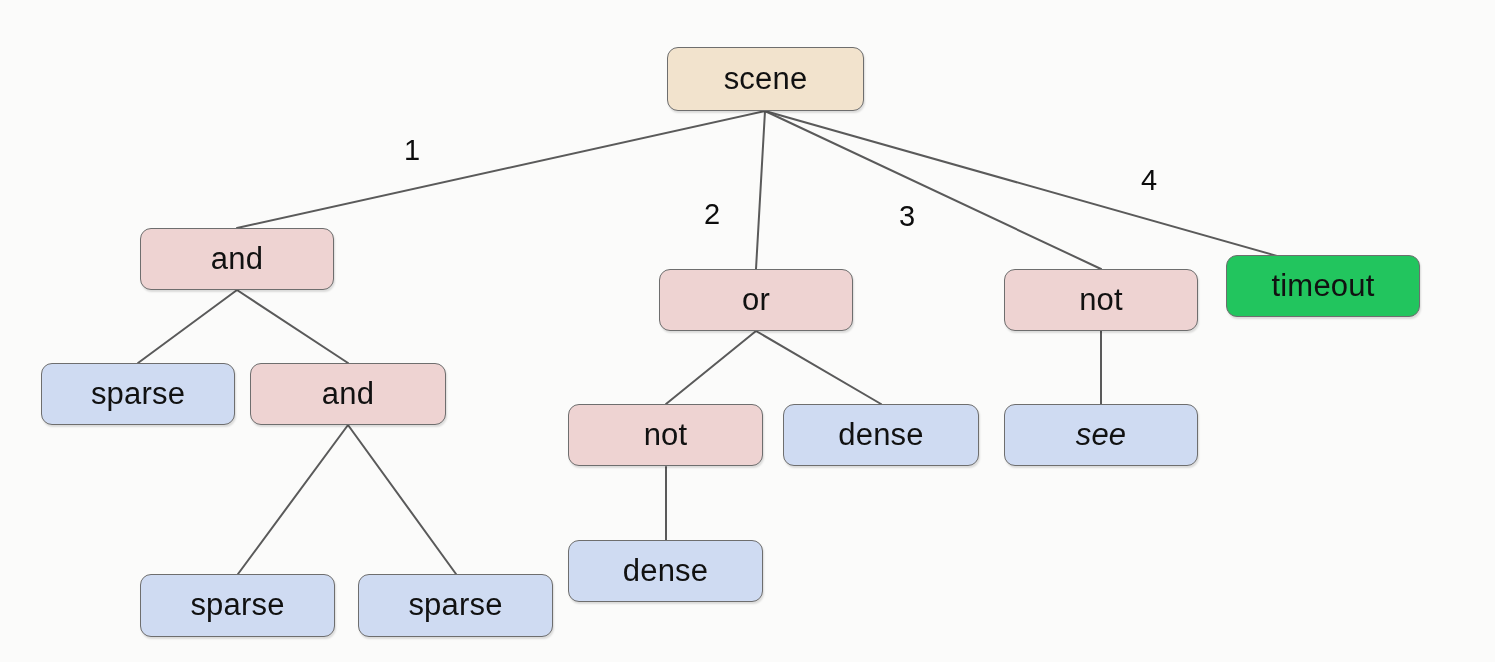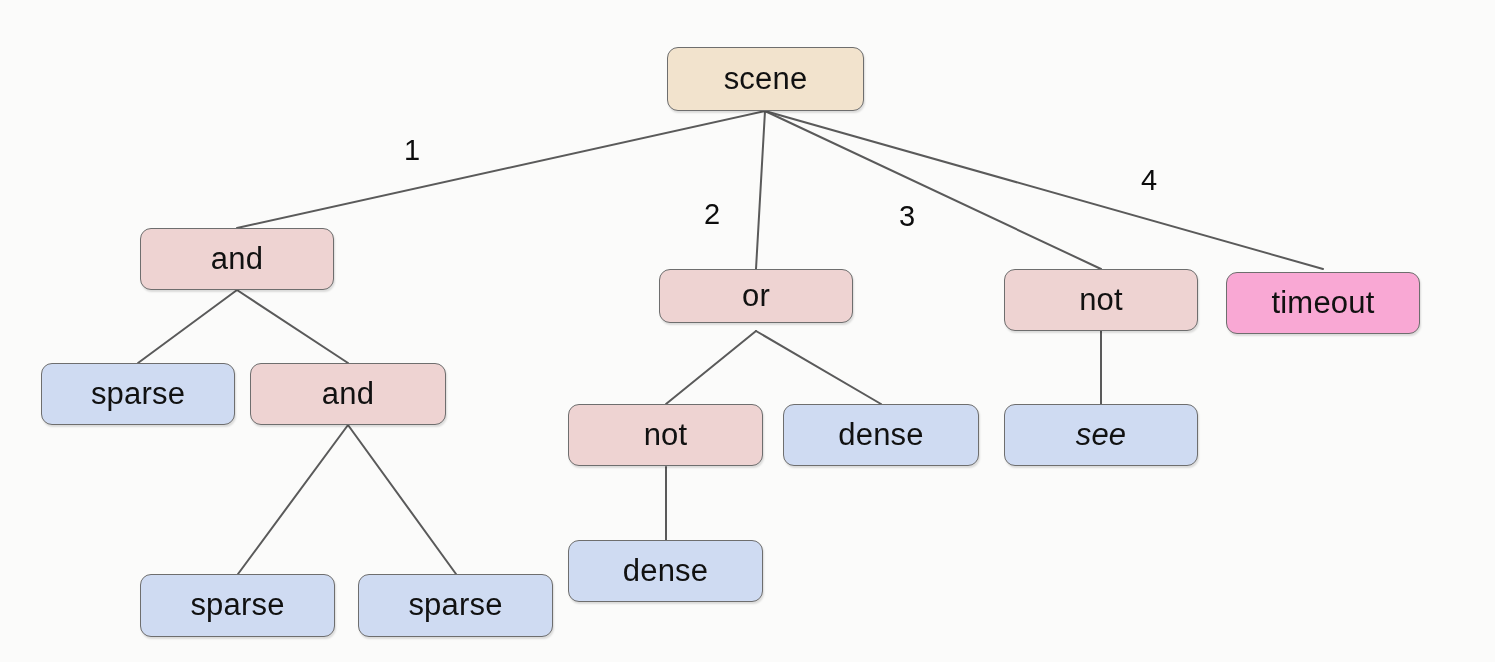--- a/index.html
+++ b/index.html
@@ -67,27 +67,27 @@
       <line x1="666" y1="467" x2="666" y2="540" stroke="#5a5a5a" stroke-width="2" stroke-linecap="round"></line>
       <line x1="1101" y1="331" x2="1101" y2="404" stroke="#5a5a5a" stroke-width="2" stroke-linecap="round"></line>
     </svg>
   <div id="node-layer">
       <div class="node" style="left: 667px; top: 47px; width: 197px; height: 64px; background: rgb(242, 227, 205); border-color: rgb(110, 110, 110);">
         <span class="node-label">scene</span>
       </div>
       <div class="node" style="left: 140px; top: 228px; width: 194px; height: 62px; background: rgb(238, 211, 210); border-color: rgb(110, 110, 110);">
         <span class="node-label">and</span>
       </div>
-      <div class="node" style="left: 659px; top: 269px; width: 194px; height: 54px; background: rgb(238, 211, 210); border-color: rgb(110, 110, 110);">
+      <div class="node" style="left: 659px; top: 269px; width: 194px; height: 62px; background: rgb(238, 211, 210); border-color: rgb(110, 110, 110);">
         <span class="node-label">or</span>
       </div>
       <div class="node" style="left: 1004px; top: 269px; width: 194px; height: 62px; background: rgb(238, 211, 210); border-color: rgb(110, 110, 110);">
         <span class="node-label">not</span>
       </div>
-      <div class="node" style="left: 1226px; top: 272px; width: 194px; height: 62px; background: #f9a8d4; border-color: rgb(110, 110, 110);">
+      <div class="node" style="left: 1226px; top: 255px; width: 194px; height: 62px; background: #22c55e; border-color: rgb(110, 110, 110);">
         <span class="node-label">timeout</span>
       </div>
       <div class="node" style="left: 41px; top: 363px; width: 194px; height: 62px; background: rgb(207, 219, 242); border-color: rgb(110, 110, 110);">
         <span class="node-label">sparse</span>
       </div>
       <div class="node" style="left: 250px; top: 363px; width: 196px; height: 62px; background: rgb(238, 211, 210); border-color: rgb(110, 110, 110);">
         <span class="node-label">and</span>
       </div>
       <div class="node" style="left: 568px; top: 404px; width: 195px; height: 62px; background: rgb(238, 211, 210); border-color: rgb(110, 110, 110);">
         <span class="node-label">not</span>

